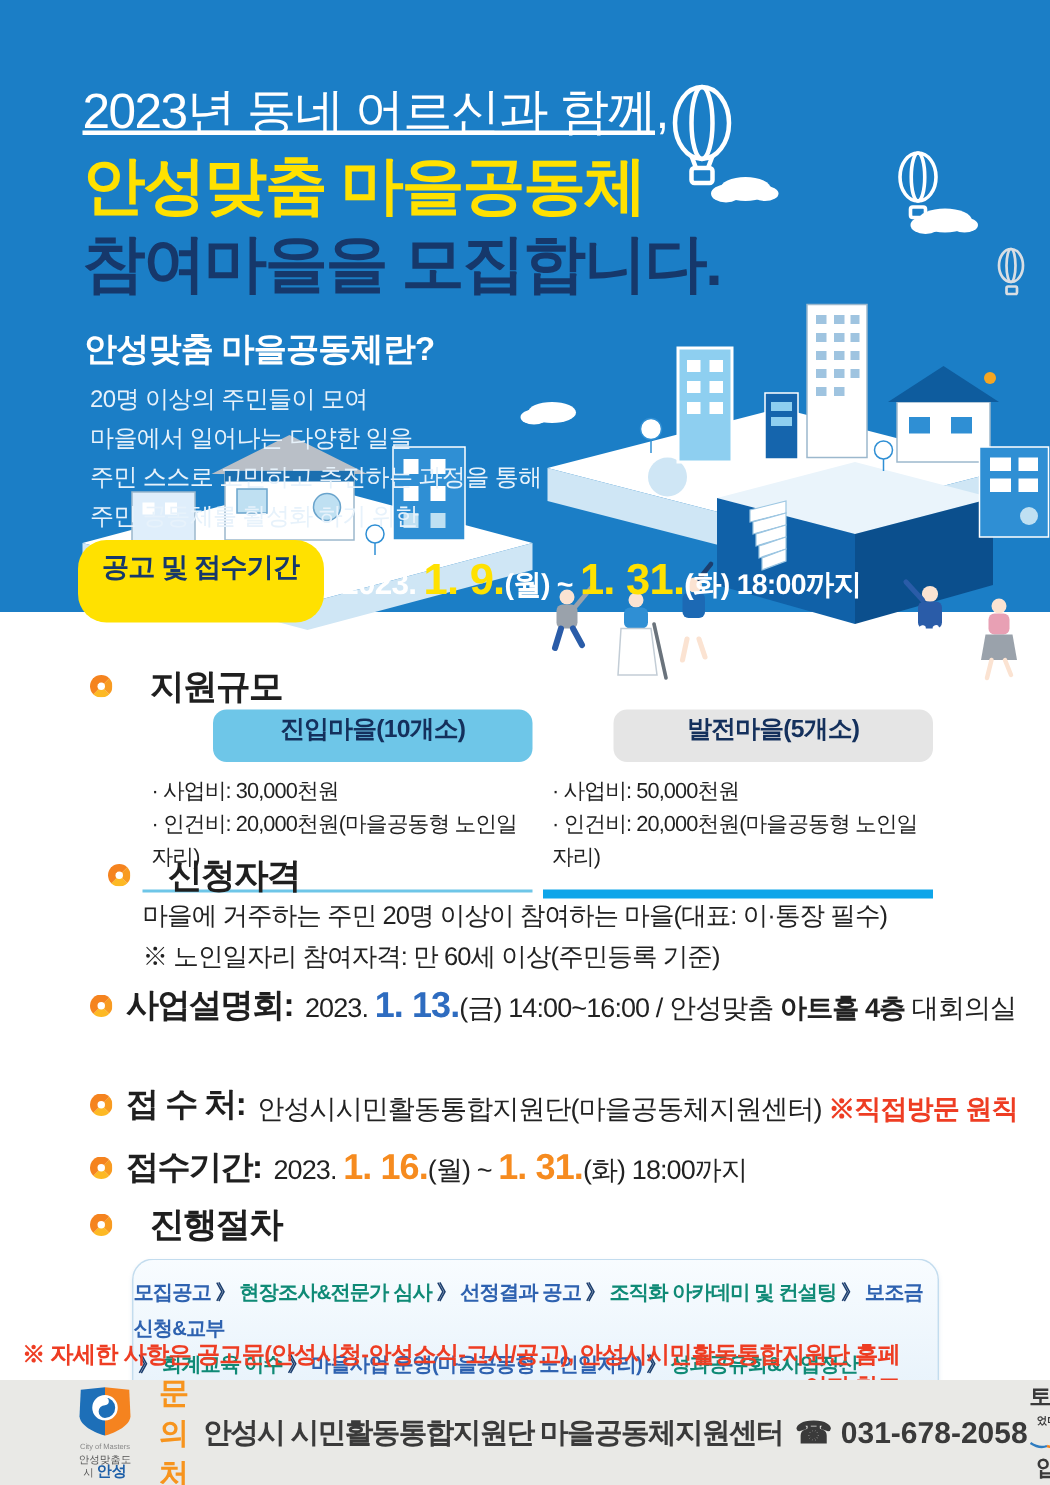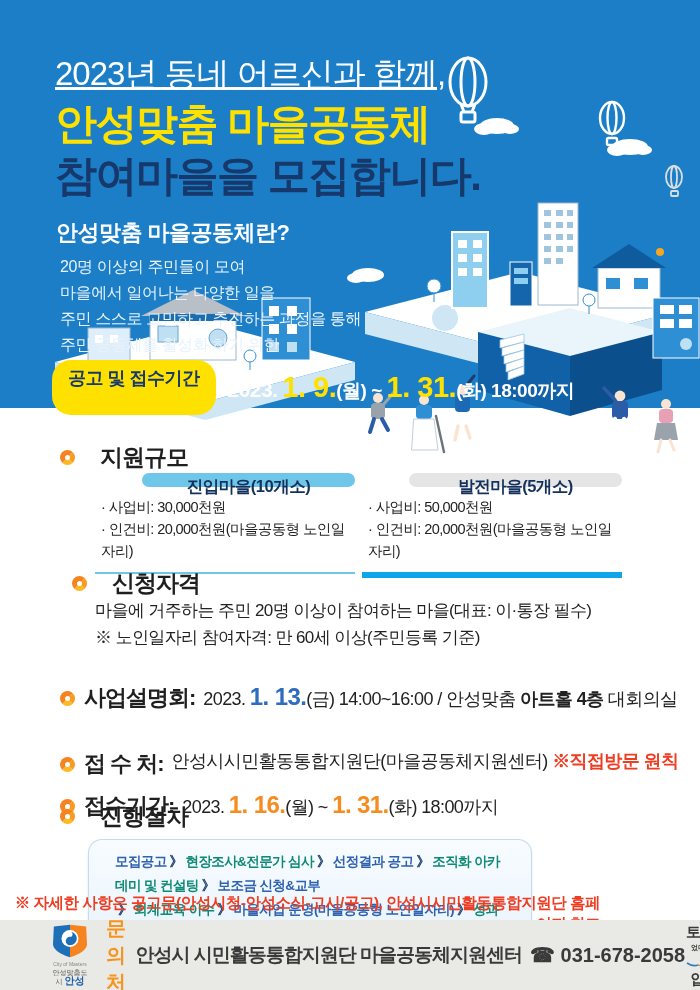--- a/index.html
+++ b/index.html
@@ -19,43 +19,43 @@
   .period-row { position:absolute; top:360px; left:52px; display:flex; align-items:center; white-space:nowrap; }
   .badge { background:#ffe100; color:#16386b; font-size:18px; font-weight:800; padding:6px 16px 25px; border-radius:19px; letter-spacing:-0.5px; }
   .period-txt { margin-left:12px; color:#ffffff; font-size:19px; font-weight:600; letter-spacing:-0.5px; }
   .period-txt .yr { font-size:21px; font-weight:700; }
   .period-txt .num { color:#ffe100; font-size:29px; font-weight:800; }
 
   
   .sec-h { position:absolute; display:flex; align-items:center; gap:25px; }
   .ring { width:15px; height:15px; border-radius:50%; border:5px solid #f5831f; border-bottom-color:#fdb924; border-right-color:#f89b21; display:inline-block; }
   .sec-h .lbl { font-size:23px; font-weight:800; color:#1f1f1f; letter-spacing:-1px; }
-  .inline-row { position:absolute; display:flex; align-items:flex-start; white-space:nowrap;margin-top:28px; }
+  .inline-row { position:absolute; display:flex; align-items:flex-end; white-space:nowrap; }
   .inline-row .ringwrap { align-self:center; display:flex; }
   .inline-row .lbl { font-size:22px; font-weight:800; color:#1f1f1f; letter-spacing:-1px; margin:0 8px 0 9px; }
   .body-19 { font-size:18px; color:#222; letter-spacing:-0.6px; }
   .num-blue { color:#2e6cc0; font-size:24px; font-weight:800; }
   .num-org { color:#f68b1f; font-size:24px; font-weight:800; }
   .note-red { color:#ee3d23; font-weight:800; }
 
   
   .sup-table { position:absolute; top:473px; left:95px; width:527px; display:flex; gap:7px; }
   .sup-col { width:260px; }
-  .sup-hdr { height:14px; line-height:26px; text-align:center; border-radius:9px; font-size:16.5px; font-weight:800; color:#14305c; letter-spacing:-0.5px;margin-left:47px; }
+  .sup-hdr { height:35px; line-height:26px; text-align:center; border-radius:9px; font-size:16.5px; font-weight:800; color:#14305c; letter-spacing:-0.5px;margin-left:47px; }
   .sup-hdr.blue { background:#6ec6e8; }
   .sup-hdr.green { background:#e5e5e5; }
   .sup-body { padding:9px 2px 10px 6px; font-size:14.5px; color:#222; line-height:22px; letter-spacing:-0.6px; }
   .sup-col.cblue .sup-body { border-bottom:2px solid #6ec6e8; }
   .sup-col.cgreen .sup-body { border-bottom:6px solid #0ea5e9; }
 
   .elig-body { position:absolute; top:597px; left:95px; font-size:17px; color:#222; line-height:27px; letter-spacing:-0.6px; }
   .brief-note { position:absolute; top:691px; left:0; width:700px; text-align:center; font-size:15.5px; font-weight:700; color:#f7941d; letter-spacing:-0.4px; }
 
   
-  .process-box { position:absolute; top:839px; left:88px; width:444px; min-height:70px; background:linear-gradient(#f8fcff,#e7f2fb); border:1px solid #c3dcee; border-bottom:3px solid #a9cfe4; border-radius:14px; padding:10px 26px; font-size:13.5px; font-weight:800; line-height:24px; letter-spacing:-0.6px; box-shadow:0 2px 3px rgba(100,150,190,.18); }
+  .process-box { position:absolute; top:839px; left:88px; width:538px; min-height:70px; background:linear-gradient(#f8fcff,#e7f2fb); border:1px solid #c3dcee; border-bottom:3px solid #a9cfe4; border-radius:14px; padding:10px 0; font-size:13.5px; font-weight:800; line-height:24px; letter-spacing:-0.6px; box-shadow:0 2px 3px rgba(100,150,190,.18); }
   .st.blue { color:#2e62b0; }
   .st.green { color:#0f8a76; }
   .sep { color:#1c3e6e; font-weight:800; padding:0 3px; }
   .detail-note { position:absolute; top:893px; left:0; width:600px; text-align:right; font-size:15.5px; font-weight:700; color:#ee3d23; letter-spacing:-0.5px; }
 
   
   .footer { position:absolute; left:0; bottom:0; width:700px; height:70px; background:#e9e9e6; display:flex; align-items:center; padding:0 14px 0 50px; }
   .citylogo { width:56px; text-align:center; line-height:1; }
   .citylogo .en { font-size:5px; color:#888; display:block; margin-top:1px; }
   .citylogo .ko { font-size:7px; color:#555; display:block; margin-top:2px; }

